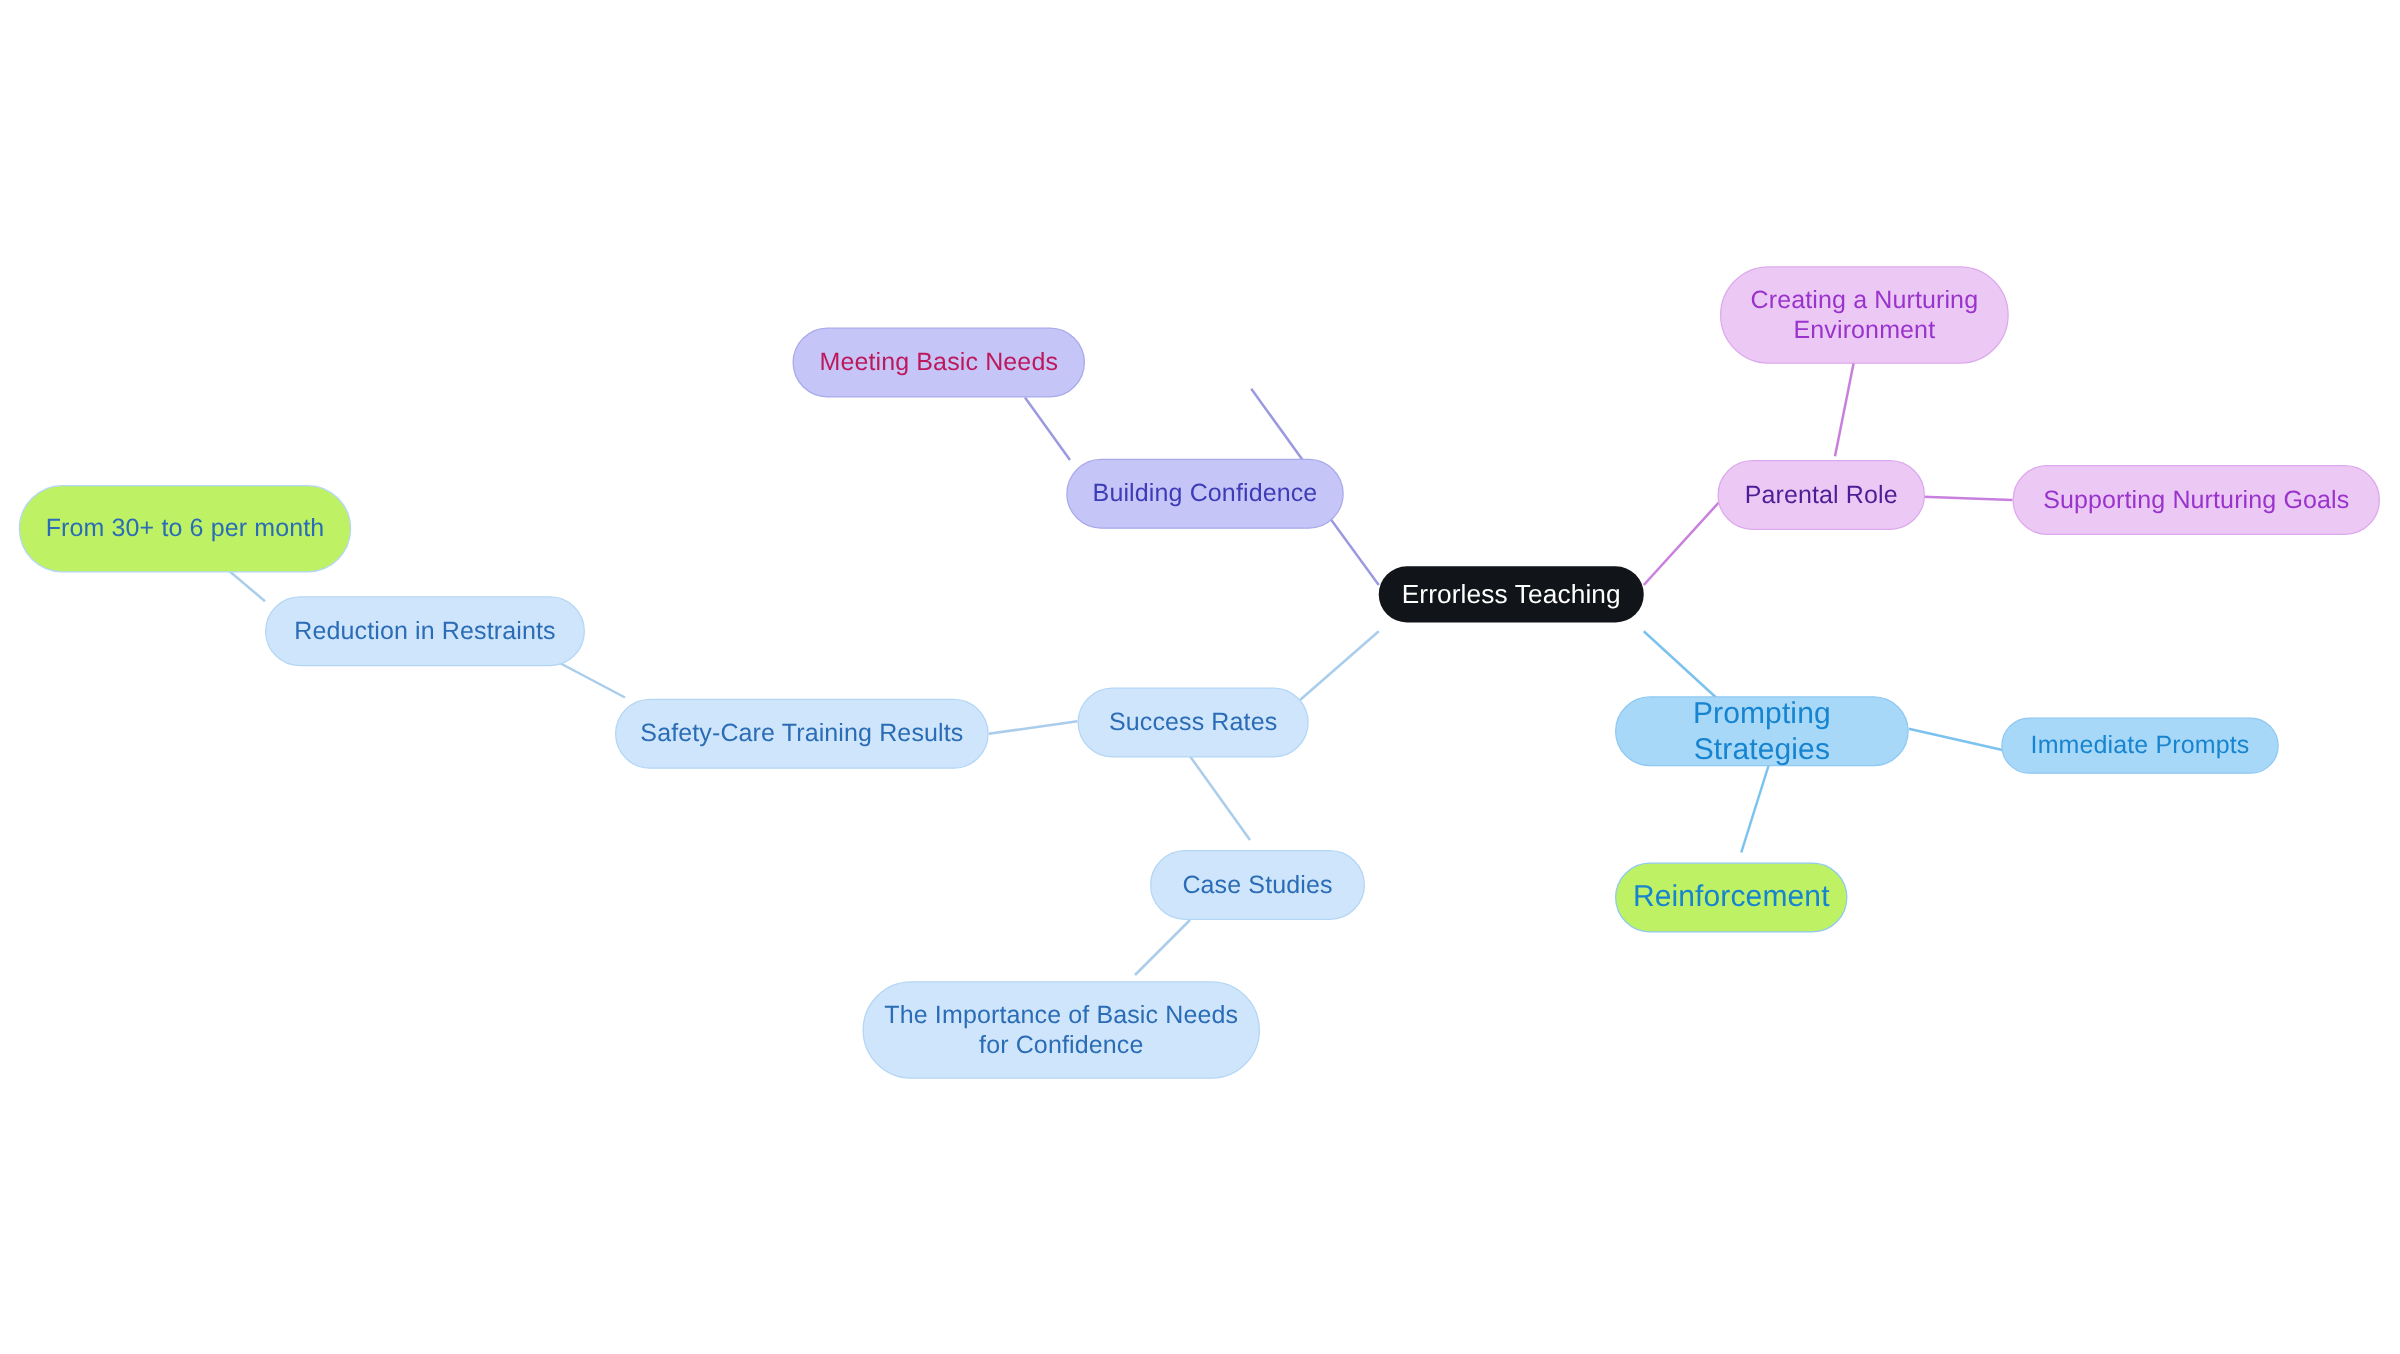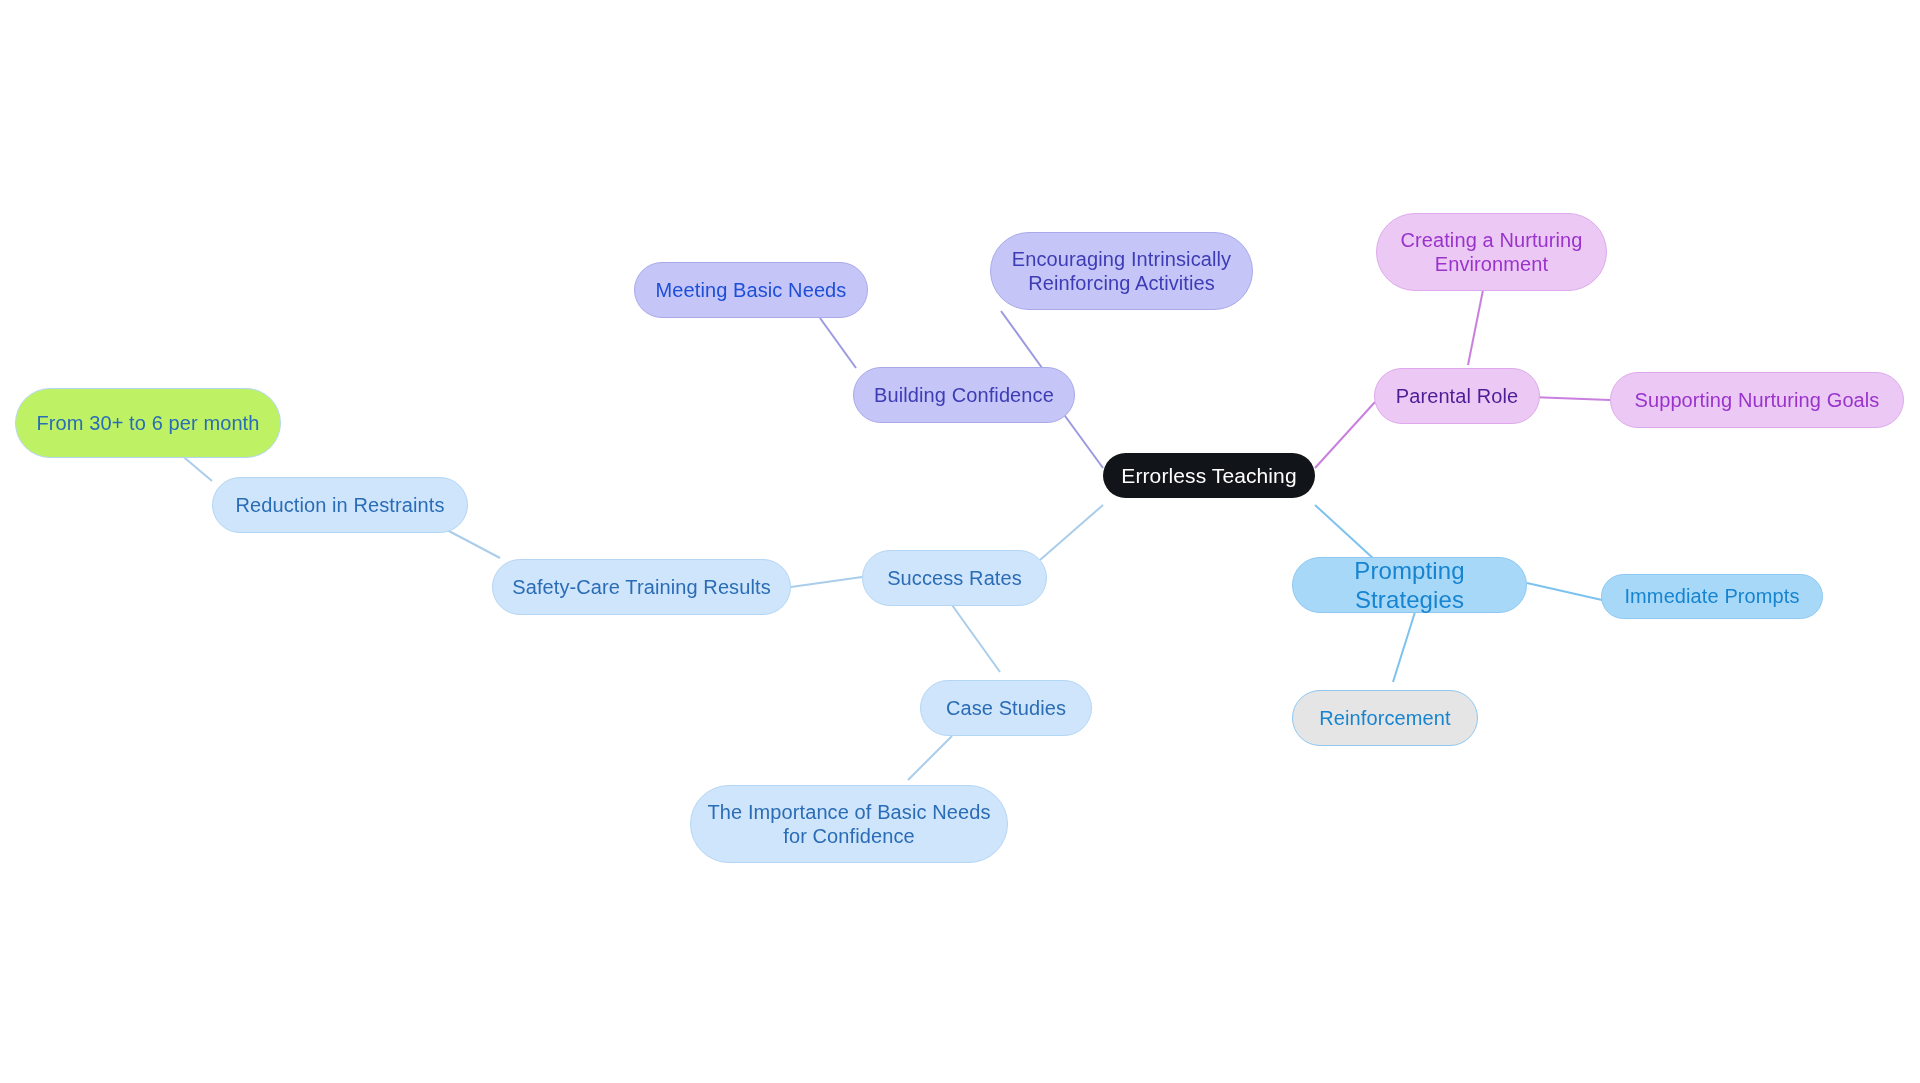--- a/index.html
+++ b/index.html
@@ -87,25 +87,22 @@
     <path d="M 1415 612 L 1393 682" stroke="#7cc2ef" stroke-width="2" fill="none"></path>
   </svg>
 
   <div class="node root" style="left:1103px; top:453px; width:212px; height:45px;
               background:#111418; color:#ffffff;">Errorless Teaching</div>
 
   <div class="node" style="left:853px; top:367px; width:222px; height:56px; font-size:20px;
               background:#c5c6f7; border-color:#a9a9ea; color:#3d3bb5;">Building Confidence</div>
 
   <div class="node" style="left:634px; top:262px; width:234px; height:56px; font-size:20px;
-              background:#c5c6f7; border-color:#a9a9ea; color:#1d4ed8;">Meeting Basic Needs</div>
+              background:#c5c6f7; border-color:#a9a9ea; color:#be185d;">Meeting Basic Needs</div>
 
-  <div class="node" style="left:990px; top:232px; width:263px; height:78px; font-size:20px;
-              background:#c5c6f7; border-color:#a9a9ea; color:#3d3bb5;">Encouraging Intrinsically
-Reinforcing Activities</div>
 
   <div class="node" style="left:1374px; top:368px; width:166px; height:56px; font-size:20px;
               background:#ecc9f5; border-color:#dda9ec; color:#4c1d95;">Parental Role</div>
 
   <div class="node" style="left:1376px; top:213px; width:231px; height:78px; font-size:20px;
               background:#ecc9f5; border-color:#dda9ec; color:#9933cc;">Creating a Nurturing
 Environment</div>
 
   <div class="node" style="left:1610px; top:372px; width:294px; height:56px; font-size:20px;
               background:#ecc9f5; border-color:#dda9ec; color:#9933cc;">Supporting Nurturing Goals</div>
@@ -128,16 +125,16 @@
   <div class="node" style="left:690px; top:785px; width:318px; height:78px; font-size:20px;
               background:#cfe5fb; border-color:#b4d6f5; color:#2a6cb5;">The Importance of Basic Needs
 for Confidence</div>
 
   <div class="node" style="left:1292px; top:557px; width:235px; height:56px; font-size:24px;
               background:#a8d8f8; border-color:#8ec8f2; color:#1784cf;">Prompting Strategies</div>
 
   <div class="node" style="left:1601px; top:574px; width:222px; height:45px; font-size:20px;
               background:#a8d8f8; border-color:#8ec8f2; color:#1784cf;">Immediate Prompts</div>
 
-  <div class="node" style="left:1292px; top:690px; width:186px; height:56px; font-size:20px;
-              background:#e5e5e5; border-color:#8ec8f2; color:#1784cf;">Reinforcement</div>
+  <div class="node" style="left:1292px; top:690px; width:186px; height:56px; font-size:24px;
+              background:#bef264; border-color:#8ec8f2; color:#1784cf;">Reinforcement</div>
 
 </div>
 
 </body></html>

